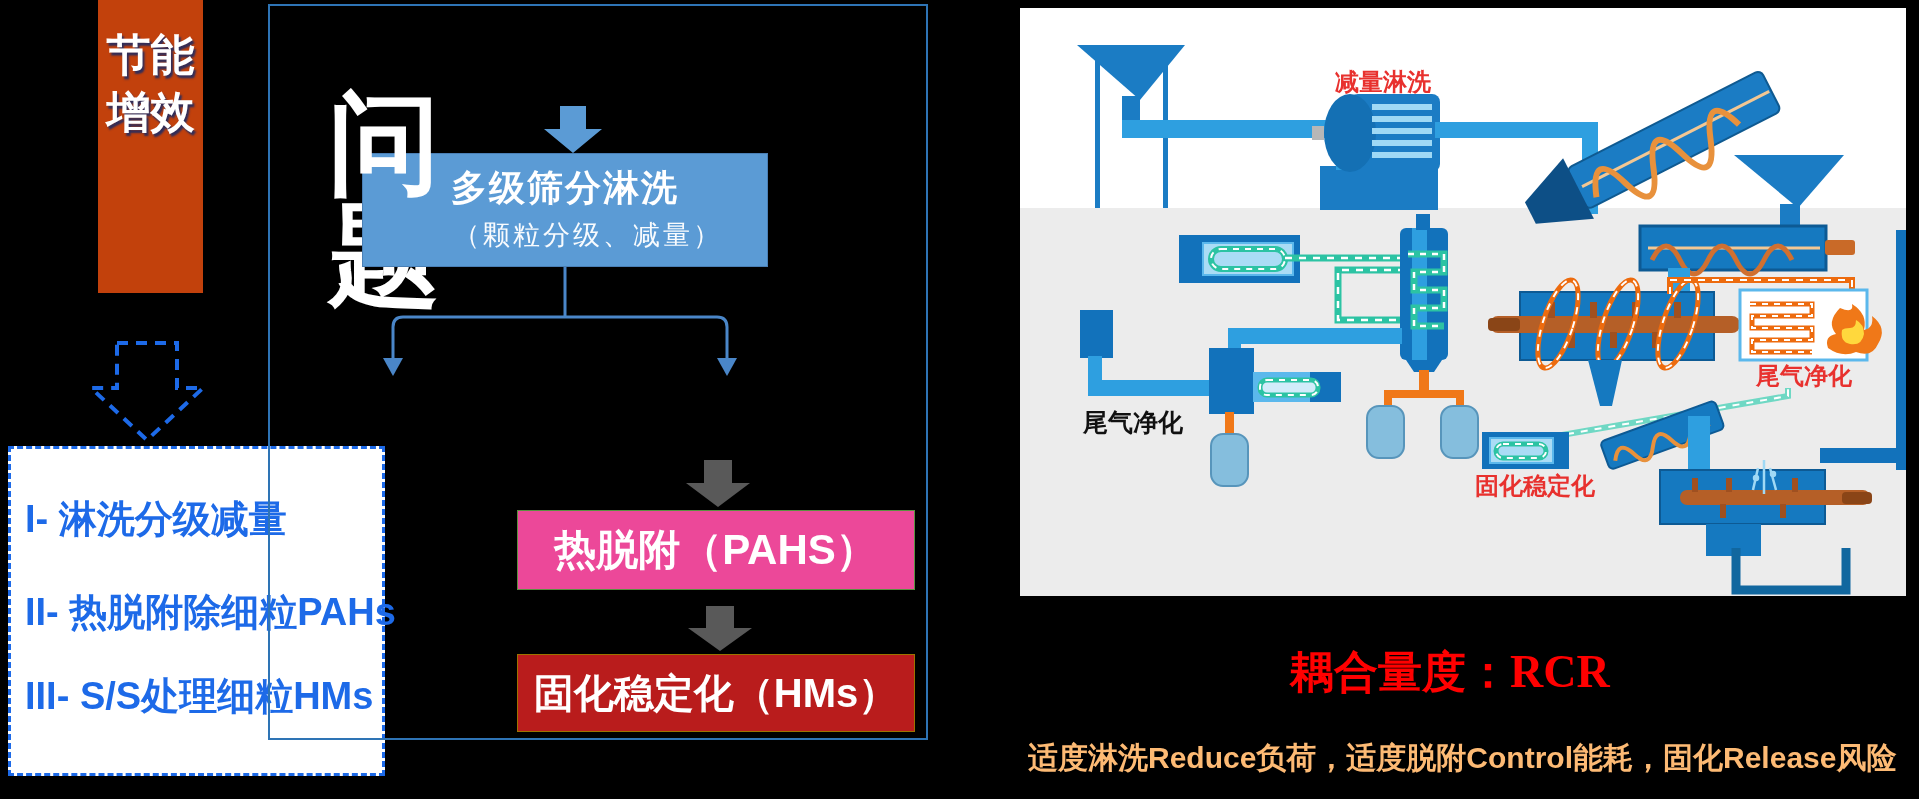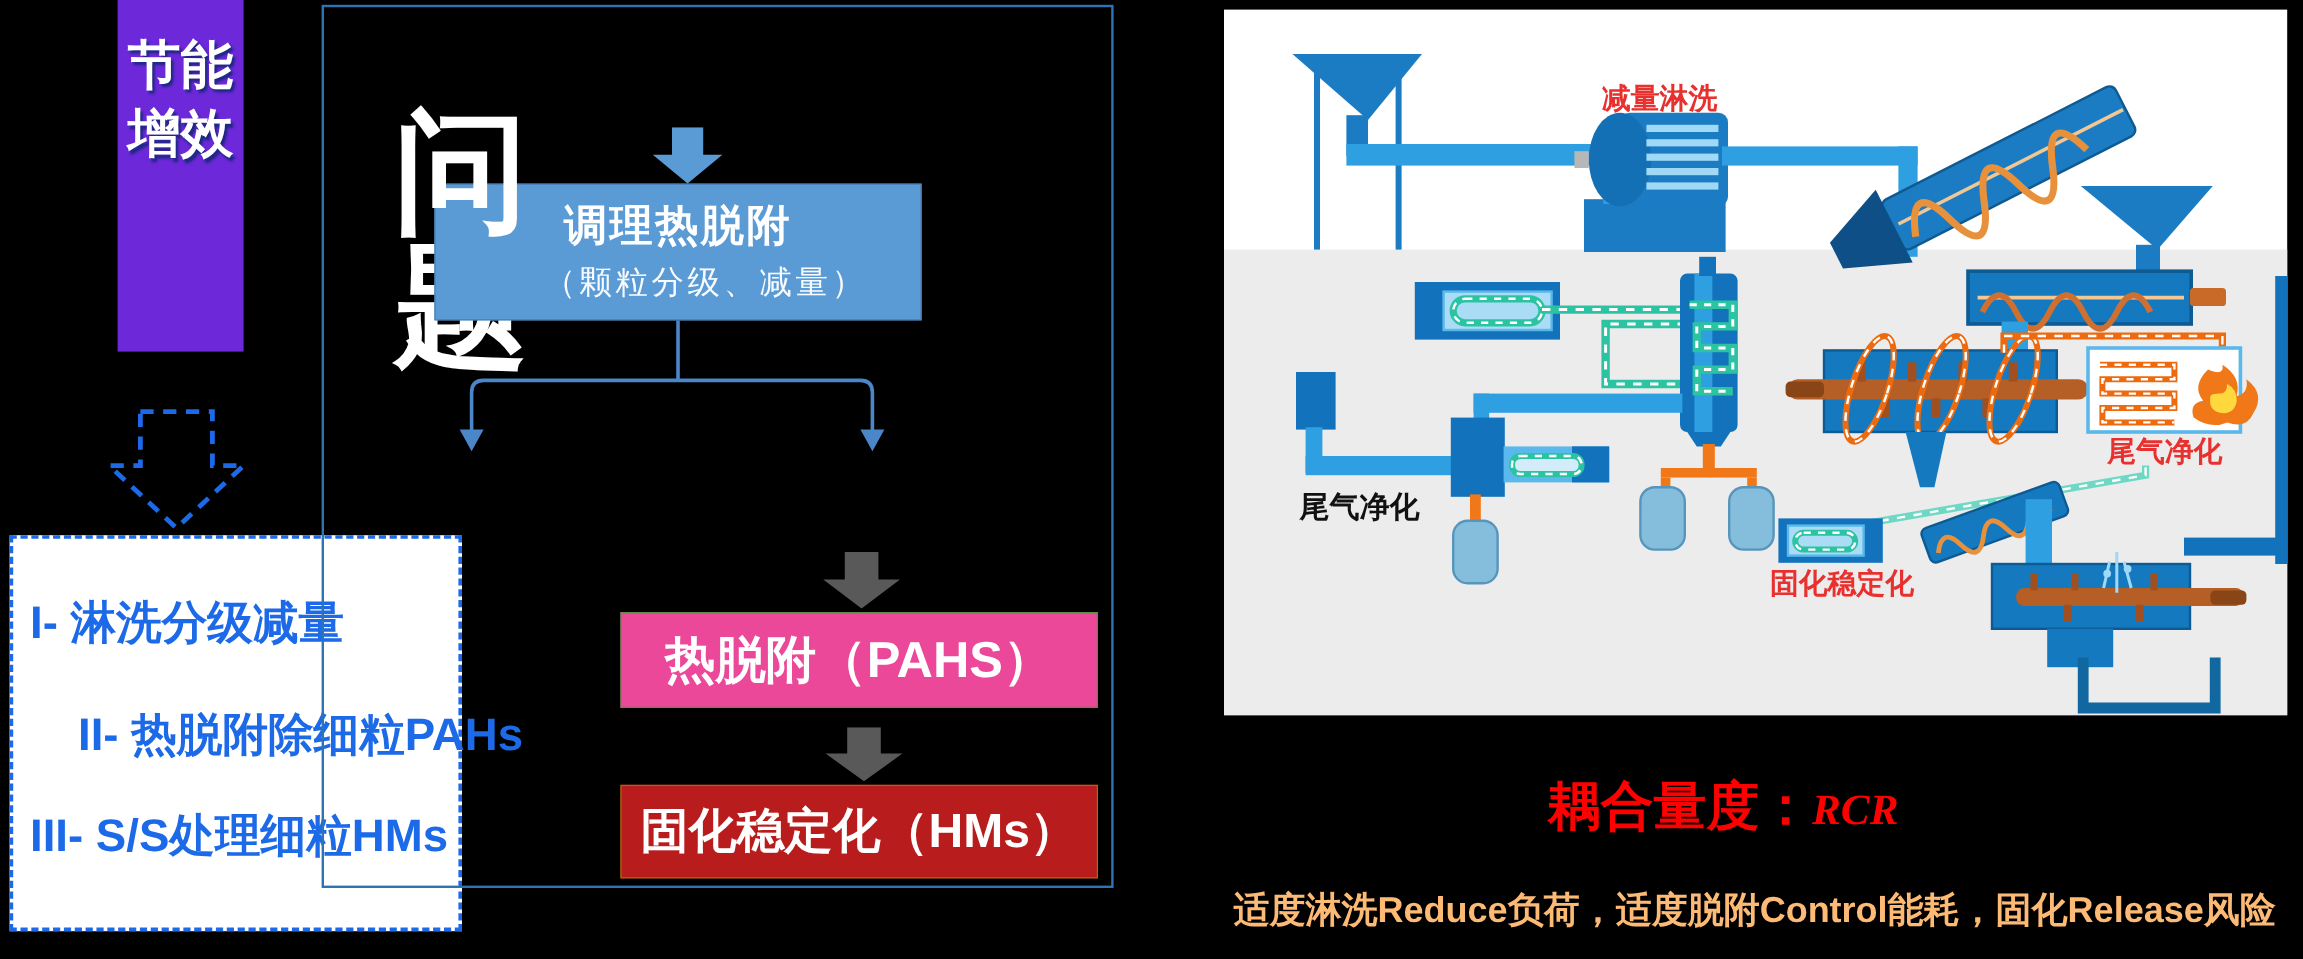--- a/index.html
+++ b/index.html
@@ -1,21 +1,21 @@
 <!DOCTYPE html>
 <html><head>
 <meta charset="utf-8">
 <style>
   html,body{margin:0;padding:0;background:#000;}
   body{width:1919px;height:799px;position:relative;overflow:hidden;
        font-family:"Liberation Sans", sans-serif;}
   .abs{position:absolute;}
 
   
-  .banner{left:98px;top:0;width:105px;height:293px;background:#6d28d9;
+  .banner{left:98px;top:0;width:105px;height:293px;background:#c2410c;
           color:#fff;font-weight:bold;font-size:44px;line-height:57px;
           text-align:center;padding-top:26px;box-sizing:border-box;
           text-shadow:2px 3px 2px rgba(10,40,110,.8);
           word-break:break-all;white-space:normal;}
 
   
   .criteria{left:8px;top:446px;width:377px;height:330px;background:#ffffff;
             border:3px dashed #1d6ae8;box-sizing:border-box;}
   .criteria .item{position:absolute;left:14px;color:#1d6ae8;font-weight:bold;
                   font-size:38px;white-space:nowrap;letter-spacing:0px;}
@@ -41,50 +41,50 @@
   .panel{left:1020px;top:8px;width:886px;height:588px;background:#ffffff;}
   .panel .floor{position:absolute;left:0;top:200px;width:886px;height:388px;
                 background:#ececec;}
   .dlabel{position:absolute;font-weight:bold;white-space:nowrap;}
   .lbl-red{color:#e8312e;font-size:24px;text-align:right;}
   .lbl-black{color:#111;font-size:25px;}
 
   
   .coupling{left:1290px;top:643px;width:420px;color:#ff0000;font-size:44px;
             font-weight:bold;white-space:nowrap;}
-  .coupling .serif{font-family:"Liberation Serif", serif;font-size:36px;font-style:italic;}
+  .coupling .serif{font-family:"Liberation Serif", serif;font-size:46px;}
   .bottomline{left:1028px;top:738px;width:885px;color:#fdba74;font-size:30px;
               font-weight:bold;white-space:nowrap;letter-spacing:0px;}
 </style>
 </head>
 <body>
 
 <div class="abs banner">节能增效</div>
 
 <svg class="abs" style="left:85px;top:340px;" width="125" height="105">
   <path d="M32,3 L92,3 L92,48 L118,48 L62,100 L6,48 L32,48 Z" fill="none" stroke="#1d6ae8" stroke-width="4" stroke-dasharray="11 8"></path>
 </svg>
 
 <div class="abs criteria">
   <div class="item" style="top:45px;">I- 淋洗分级减量</div>
-  <div class="item" style="top:138px;margin-left:40px;">II- 热脱附除细粒PAHs</div>
+  <div class="item" style="top:138px;">II- 热脱附除细粒PAHs</div>
   <div class="item" style="top:222px;">III- S/S处理细粒HMs</div>
 </div>
 
 <div class="abs outer-rect"></div>
 
 <div class="abs big-char" style="left:328px;top:88px;z-index:3;">问</div>
 <div class="abs big-char" style="left:328px;top:200px;z-index:1;">题</div>
 
 <svg class="abs" style="left:543px;top:106px;z-index:2;" width="60" height="48">
   <path d="M17,0 L43,0 L43,23 L59,23 L30,47 L1,23 L17,23 Z" fill="#5b9bd5"></path>
 </svg>
 
 <div class="abs flow-box box-sieve">
-  <div class="t1">调理热脱附</div>
+  <div class="t1">多级筛分淋洗</div>
   <div class="t2">（颗粒分级、减量）</div>
 </div>
 
 <svg class="abs" style="left:360px;top:260px;" width="420" height="125">
   <path d="M205,7 L205,57 M33,100 L33,67 Q33,57 43,57 L357,57 Q367,57 367,67 L367,100" fill="none" stroke="#4a86c8" stroke-width="3"></path>
   <polygon points="23,98 43,98 33,116" fill="#4a86c8"></polygon>
   <polygon points="357,98 377,98 367,116" fill="#4a86c8"></polygon>
 </svg>
 
 <svg class="abs" style="left:685px;top:460px;" width="66" height="48">

